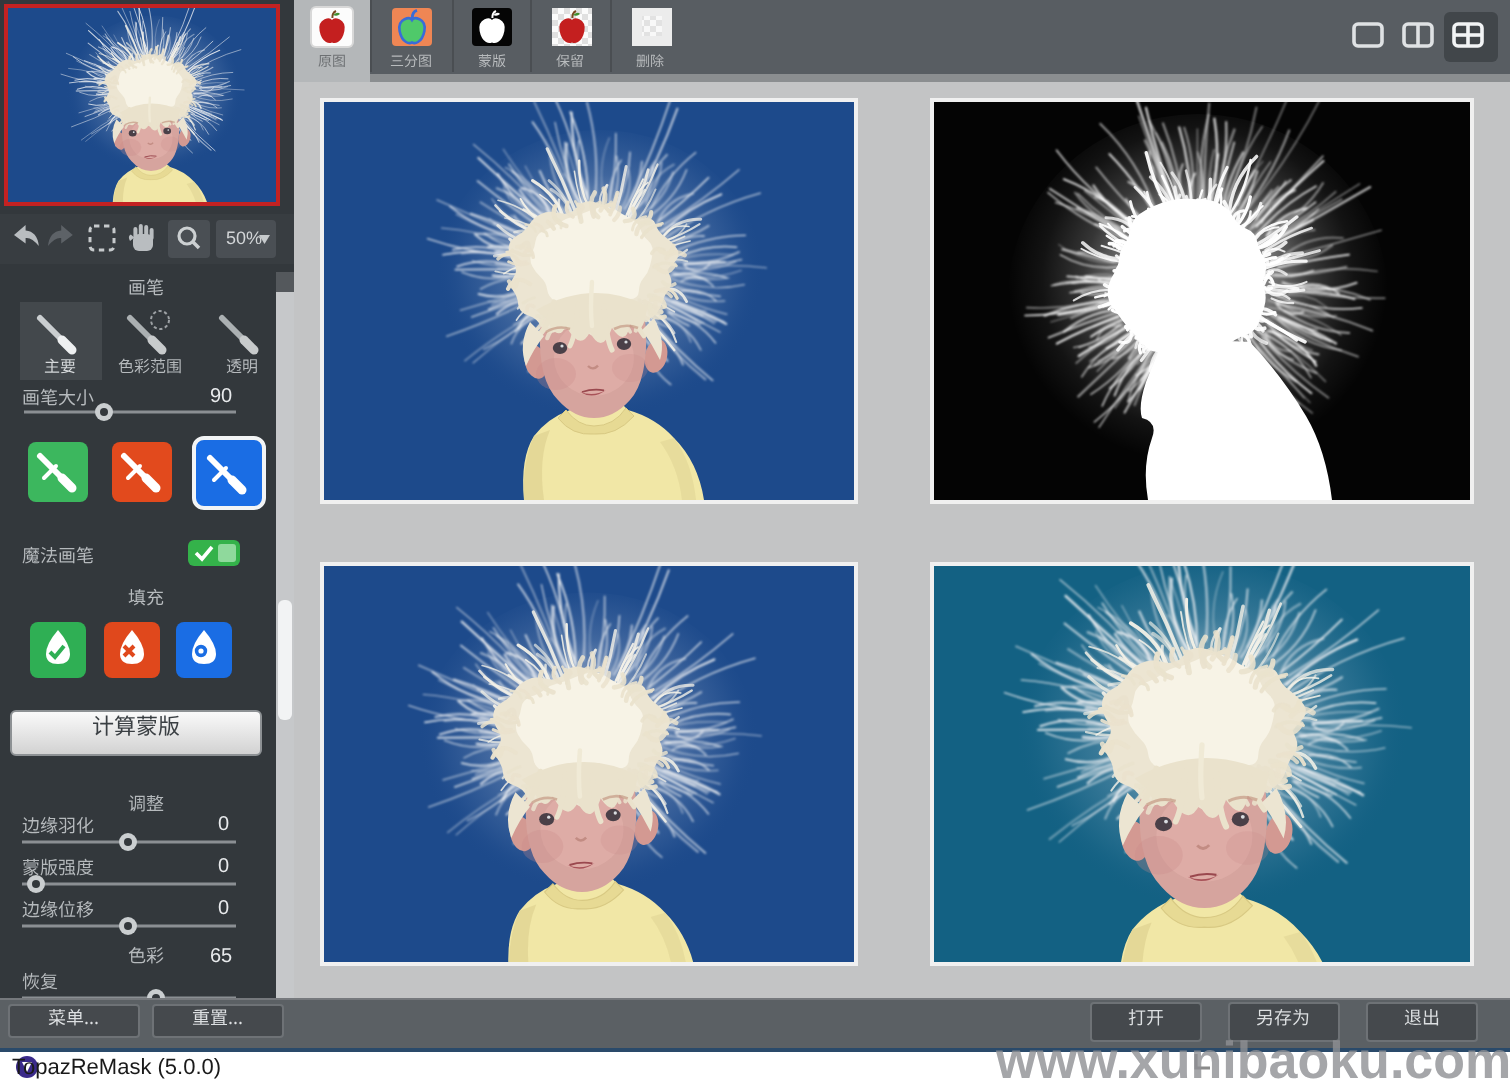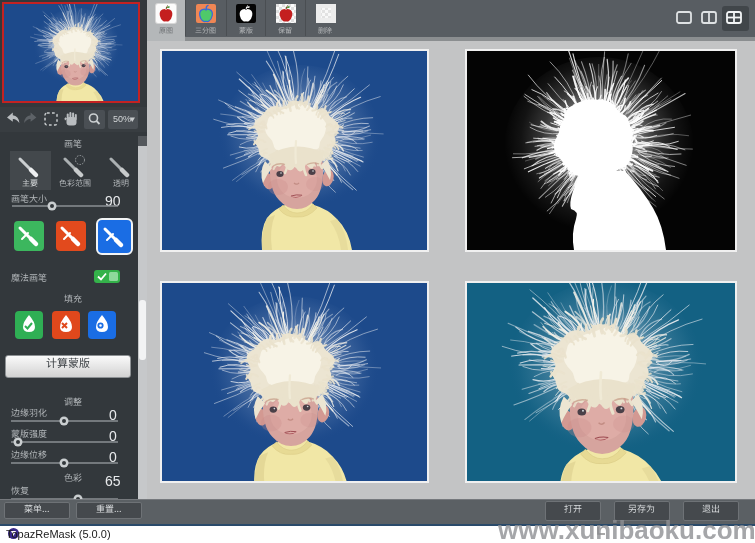--- a/index.html
+++ b/index.html
@@ -2,21 +2,21 @@
 <html><head><meta charset="utf-8"><style>
 *{margin:0;padding:0;box-sizing:border-box}
 html,body{width:755px;height:543px}
 body{font-family:"Liberation Sans",sans-serif;position:relative;overflow:hidden;background:#c3c4c5}
 .abs{position:absolute}
 .tab{position:absolute;top:0;height:36px;text-align:center}
 .tab .ic{position:absolute;top:4px;left:50%;margin-left:-10px;width:20px;height:19px;border-radius:2px}
 .tab .lb{position:absolute;top:26px;width:100%;font-size:7px;color:#b9bcbe}
 .btn{position:absolute;background:#45494d;border:1px solid #6e7276;border-radius:2px;color:#dde0e2;font-size:9px;text-align:center}
 .lab{position:absolute;font-size:9px;color:#b6babd}
-.val{position:absolute;font-size:14px;color:#e8eaec}
+.val{position:absolute;font-size:10px;color:#e8eaec}
 .hdr{position:absolute;width:147px;text-align:center;font-size:9px;color:#b6babd}
 </style></head><body>
 
 <div class="abs" style="left:147px;top:0;width:608px;height:37px;background:#585d62"></div>
 <div class="abs" style="left:185px;top:37px;width:570px;height:4px;background:#8b8e90"></div>
 <div class="abs tab" style="left:147px;width:38px;background:#b4b7b9;height:41px">
   <div class="ic" style="background:#fcfcfc;box-shadow:0 0 0 1px #d8d8d8">
     <svg width="20" height="19" viewBox="0 0 20 19">
         <use href="#apple" fill="#c41f1f"></use>
         <path d="M10.2 5 Q10 2.5 12 1.5" stroke="#7a4a20" stroke-width="1" fill="none"></path>

